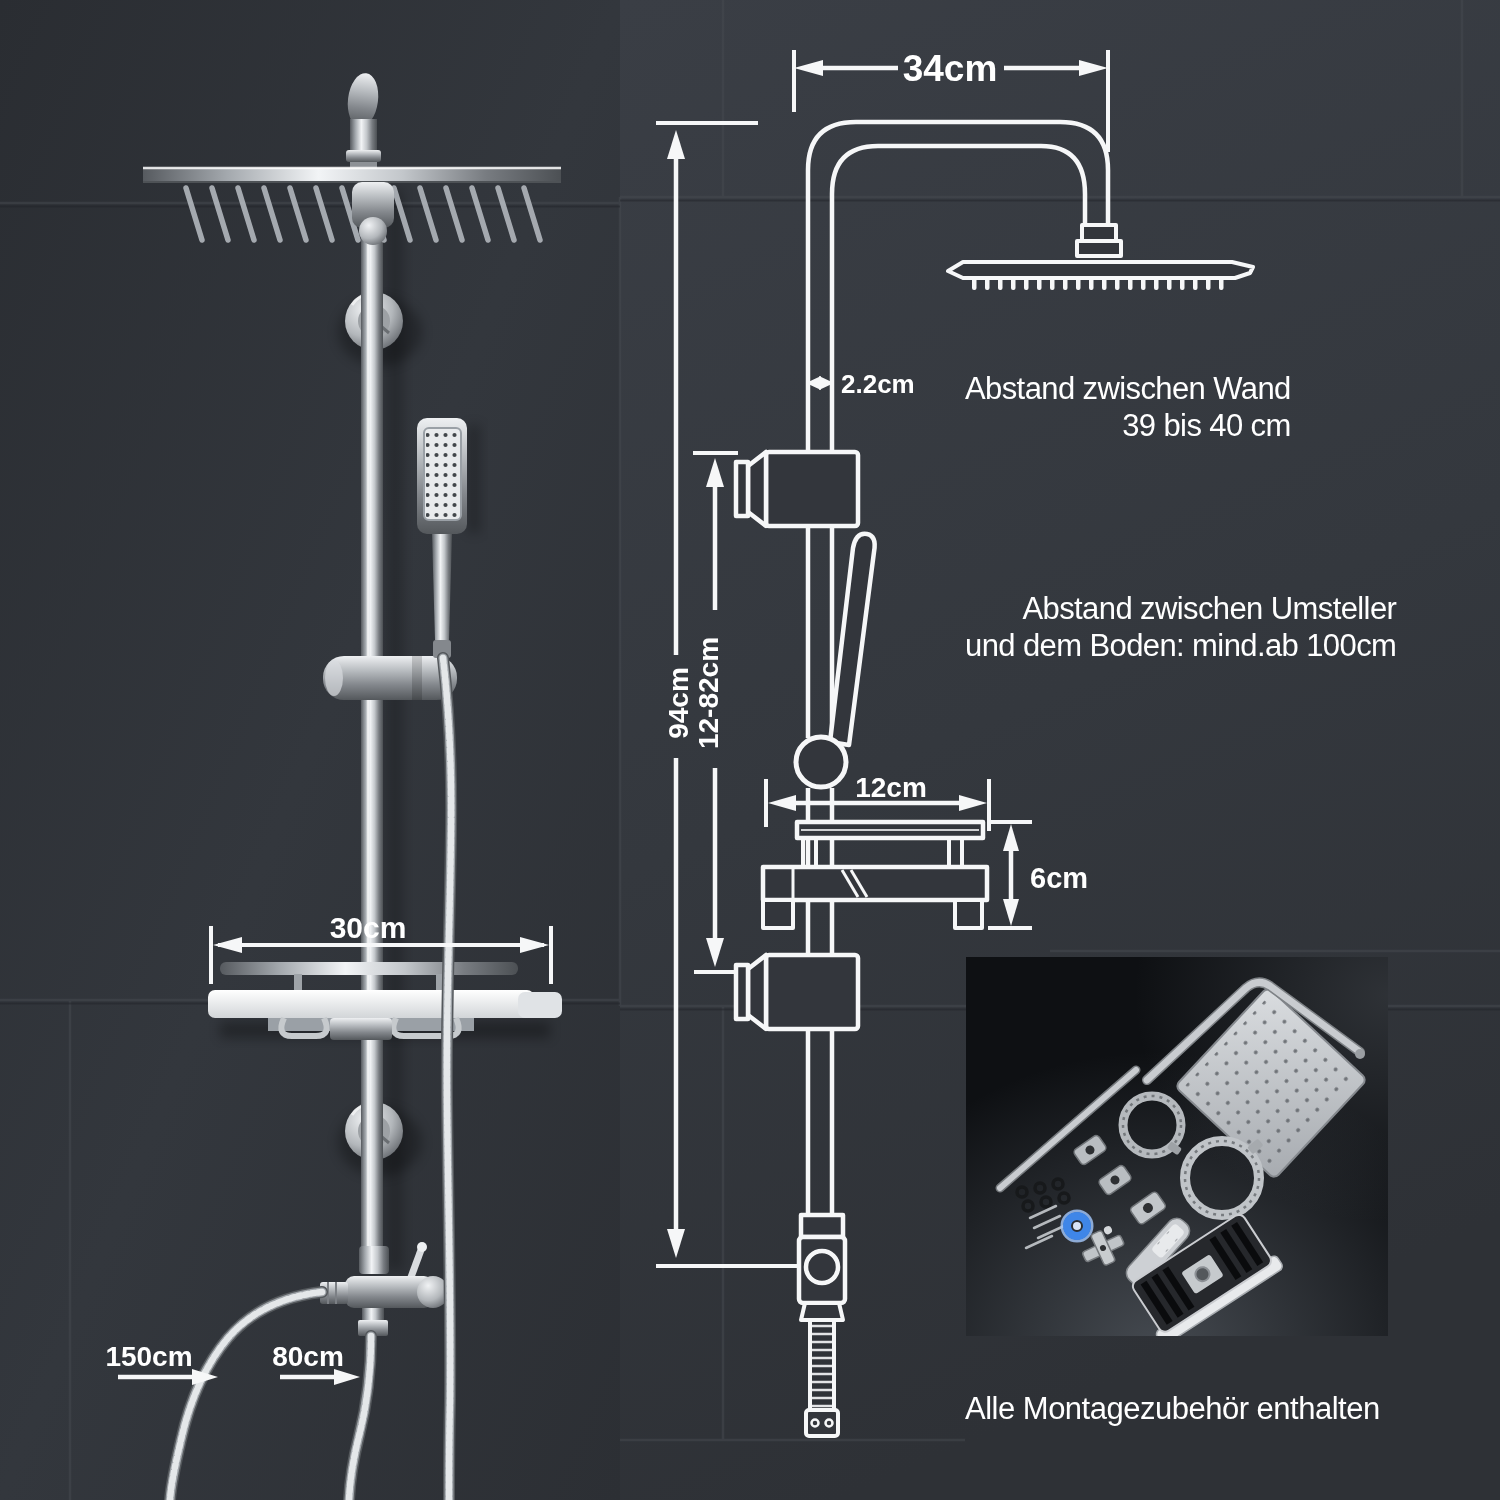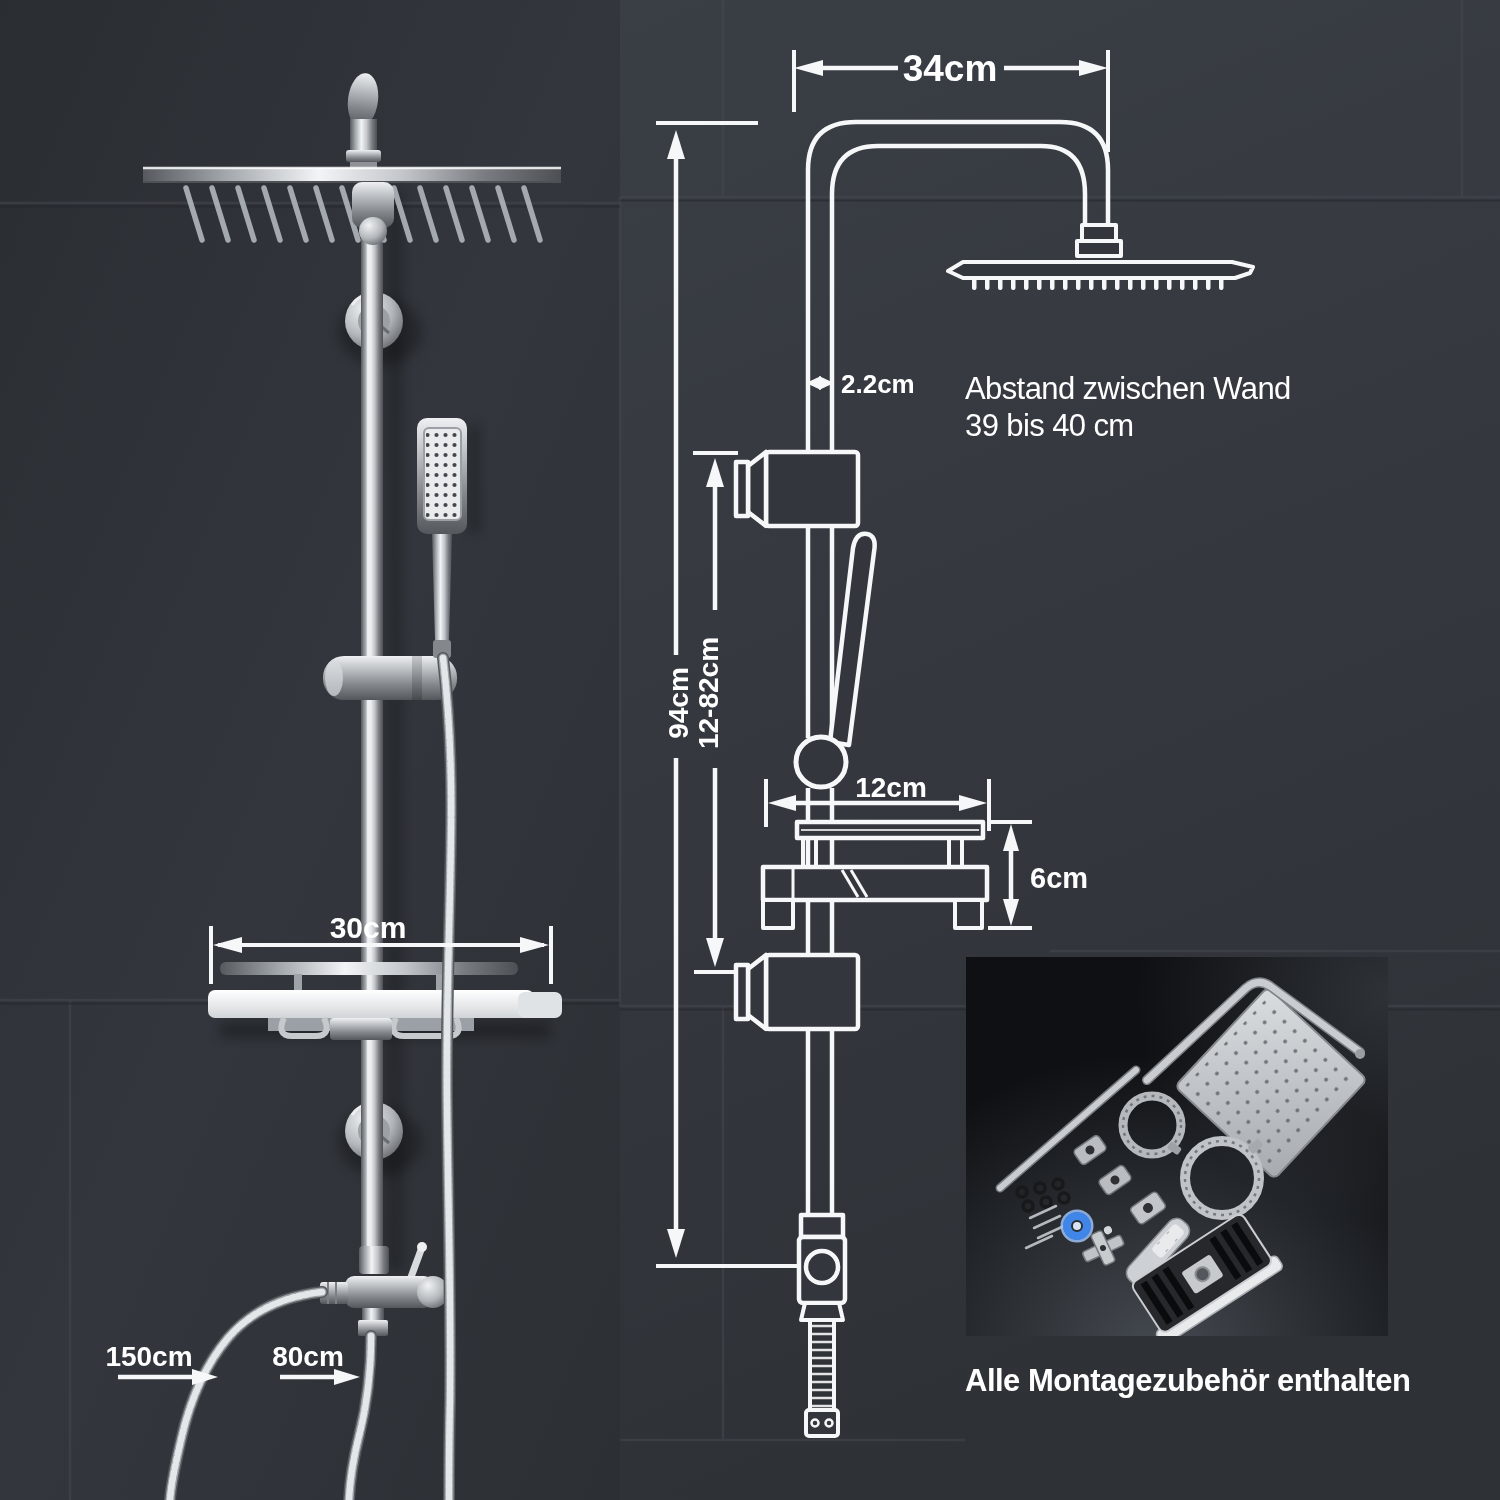--- a/index.html
+++ b/index.html
@@ -1,20 +1,20 @@
 <!DOCTYPE html>
 <html><head>
 <meta charset="utf-8">
 <style>
   html,body{margin:0;padding:0;background:#1b1d20;}
   .stage{position:relative;width:1500px;height:1500px;overflow:hidden;
          font-family:"Liberation Sans",sans-serif;}
   .stage svg{position:absolute;left:0;top:0;}
   .note{position:absolute;color:#ffffff;font-size:31px;line-height:37px;
-        letter-spacing:-0.6px;font-weight:400;white-space:nowrap;}
+        letter-spacing:-0.6px;font-weight:400;white-space:nowrap;text-align:right;}
   .caption{position:absolute;color:#ffffff;font-size:31px;line-height:36px;
         letter-spacing:-0.5px;font-weight:400;white-space:nowrap;}
   svg text{font-family:"Liberation Sans",sans-serif;font-weight:700;fill:#ffffff;}
 </style>
 </head>
 <body>
 
 <div class="stage">
 <svg width="1500" height="1500" viewBox="0 0 1500 1500">
   <defs>
@@ -472,17 +472,21 @@
       </g>
     </g>
   </g>
 </svg>
 
 <div class="note" style="left:965px;top:370px;">
   <div>Abstand zwischen Wand</div>
   <div>39 bis 40 cm</div>
 </div>
 
-
-<div class="caption" style="left:965px;top:1363px;font-weight:bold;">
+<div class="note" style="left:965px;top:590px;">
+  <div>Abstand zwischen Umsteller</div>
+  <div>und dem Boden: mind.ab 100cm</div>
+</div>
+
+<div class="caption" style="left:965px;top:1391px;">
   <div>Alle Montagezubehör enthalten</div>
 </div>
 </div>
 
 </body></html>

